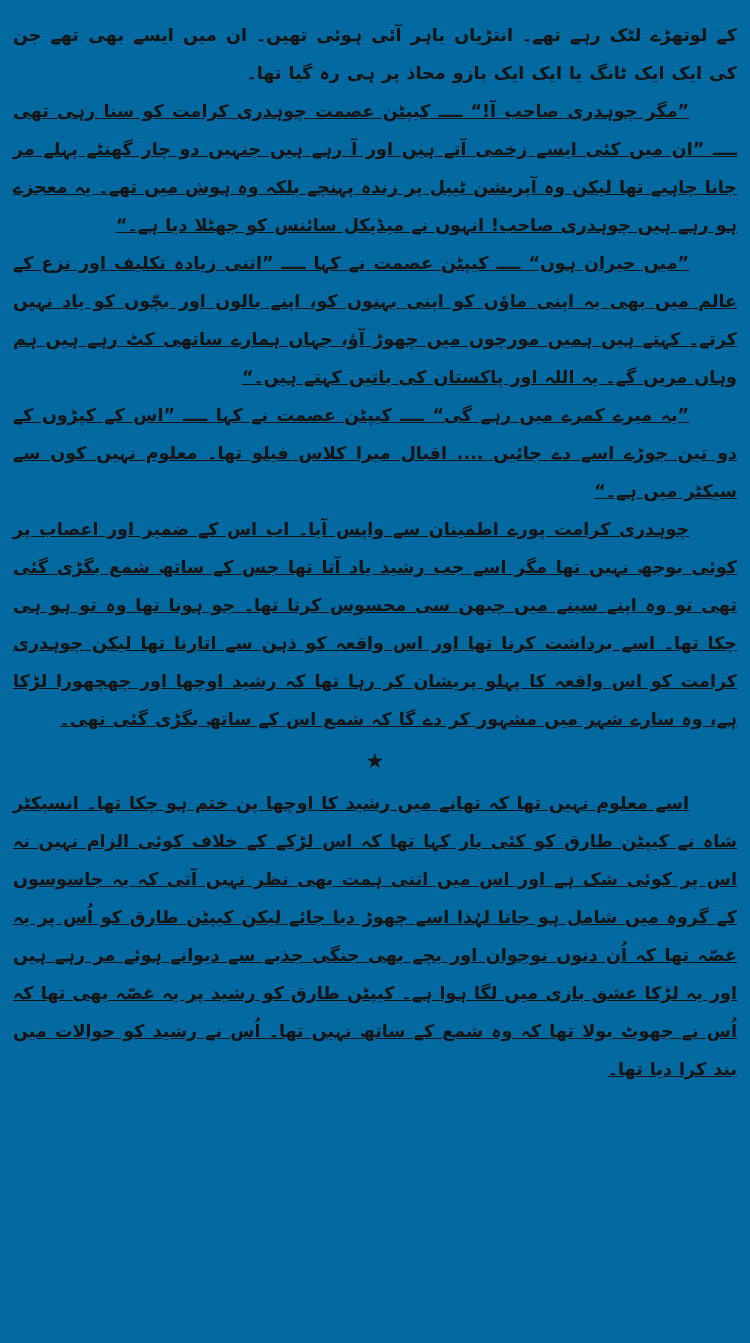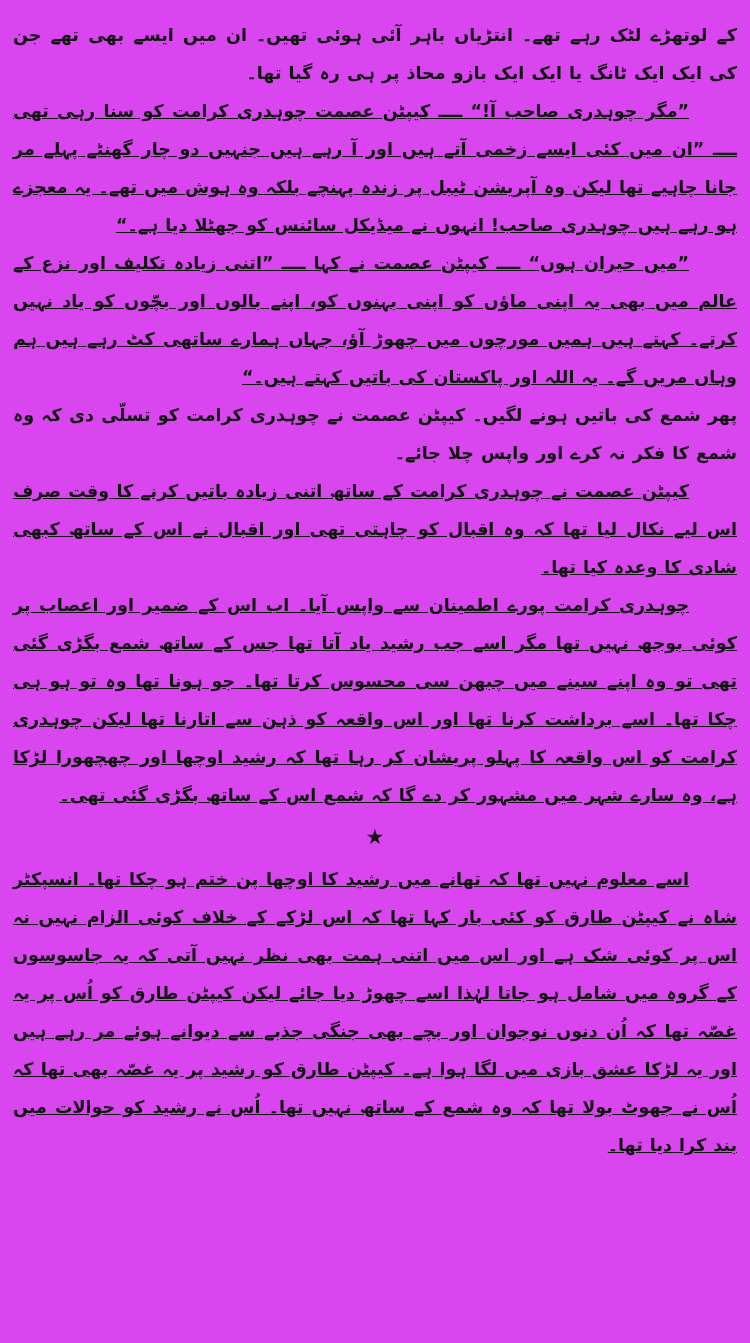--- a/index.html
+++ b/index.html
@@ -43,24 +43,23 @@
     text-align: center;
     font-size: 21px;
     color: #141414;
     line-height: 40px;
     margin: 3px 0;
   }
 </style>
 </head>
 <body style="background: rgb(250, 249, 245);">
 
-<div class="page" style="background: #d946ef;">
+<div class="page" style="background: #0369a1;">
   <div class="text-block" id="text-block">
       <p class="para">کے لوتھڑے لٹک رہے تھے۔ انتڑیاں باہر آئی ہوئی تھیں۔ ان میں ایسے بھی تھے جن کی ایک ایک ٹانگ یا ایک ایک بازو محاذ پر ہی رہ گیا تھا۔</p>
       <p class="para indent">”مگر چوہدری صاحب آ!“ ــــ کیپٹن عصمت چوہدری کرامت کو سنا رہی تھی ــــ ”ان میں کئی ایسے زخمی آتے ہیں اور آ رہے ہیں جنہیں دو چار گھنٹے پہلے مر جانا چاہیے تھا لیکن وہ آپریشن ٹیبل پر زندہ پہنچے بلکہ وہ ہوش میں تھے۔ یہ معجزے ہو رہے ہیں چوہدری صاحب! انہوں نے میڈیکل سائنس کو جھٹلا دیا ہے۔“</p>
       <p class="para indent">”میں حیران ہوں“ ــــ کیپٹن عصمت نے کہا ــــ ”اتنی زیادہ تکلیف اور نزع کے عالم میں بھی یہ اپنی ماؤں کو اپنی بہنوں کو، اپنے بالوں اور بچّوں کو یاد نہیں کرتے۔ کہتے ہیں ہمیں مورچوں میں چھوڑ آؤ، جہاں ہمارے ساتھی کٹ رہے ہیں ہم وہاں مریں گے۔ یہ اللہ اور پاکستان کی باتیں کہتے ہیں۔“</p>
-      <p class="para">پھر شمع کی باتیں ہونے لگیں۔ کیپٹن عصمت نے چوہدری کرامت کو تسلّی دی کہ وہ شمع کا فکر نہ کرے اور واپس چلا جائے۔</p>
-      <p class="para indent">کیپٹن عصمت نے چوہدری کرامت کے ساتھ اتنی زیادہ باتیں کرنے کا وقت صرف اس لیے نکال لیا تھا کہ وہ اقبال کو چاہتی تھی اور اقبال نے اس کے ساتھ کبھی شادی کا وعدہ کیا تھا۔</p>
+      <p class="para indent">”یہ میرے کمرے میں رہے گی“ ــــ کیپٹن عصمت نے کہا ــــ ”اس کے کپڑوں کے دو تین جوڑے اسے دے جائیں .... اقبال میرا کلاس فیلو تھا۔ معلوم نہیں کون سے سیکٹر میں ہے۔“</p>
       <p class="para indent">چوہدری کرامت پورے اطمینان سے واپس آیا۔ اب اس کے ضمیر اور اعصاب پر کوئی بوجھ نہیں تھا مگر اسے جب رشید یاد آتا تھا جس کے ساتھ شمع بگڑی گئی تھی تو وہ اپنے سینے میں چبھن سی محسوس کرتا تھا۔ جو ہونا تھا وہ تو ہو ہی چکا تھا۔ اسے برداشت کرنا تھا اور اس واقعہ کو ذہن سے اتارنا تھا لیکن چوہدری کرامت کو اس واقعہ کا پہلو پریشان کر رہا تھا کہ رشید اوچھا اور چھچھورا لڑکا ہے، وہ سارے شہر میں مشہور کر دے گا کہ شمع اس کے ساتھ بگڑی گئی تھی۔</p>
       <div class="divider">★</div>
       <p class="para indent">اسے معلوم نہیں تھا کہ تھانے میں رشید کا اوچھا پن ختم ہو چکا تھا۔ انسپکٹر شاہ نے کیپٹن طارق کو کئی بار کہا تھا کہ اس لڑکے کے خلاف کوئی الزام نہیں نہ اس پر کوئی شک ہے اور اس میں اتنی ہمت بھی نظر نہیں آتی کہ یہ جاسوسوں کے گروہ میں شامل ہو جاتا لہٰذا اسے چھوڑ دیا جائے لیکن کیپٹن طارق کو اُس پر یہ غصّہ تھا کہ اُن دنوں نوجوان اور بچے بھی جنگی جذبے سے دیوانے ہوئے مر رہے ہیں اور یہ لڑکا عشق بازی میں لگا ہوا ہے۔ کیپٹن طارق کو رشید پر یہ غصّہ بھی تھا کہ اُس نے جھوٹ بولا تھا کہ وہ شمع کے ساتھ نہیں تھا۔ اُس نے رشید کو حوالات میں بند کرا دیا تھا۔</p>
     </div>
 </div>
 
 </body></html>

